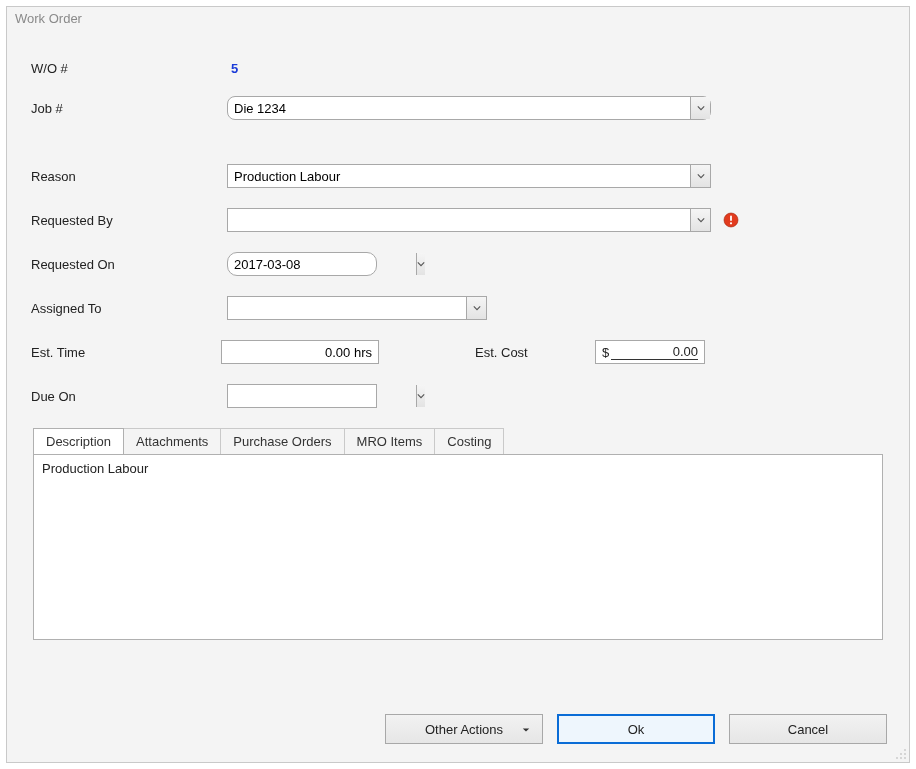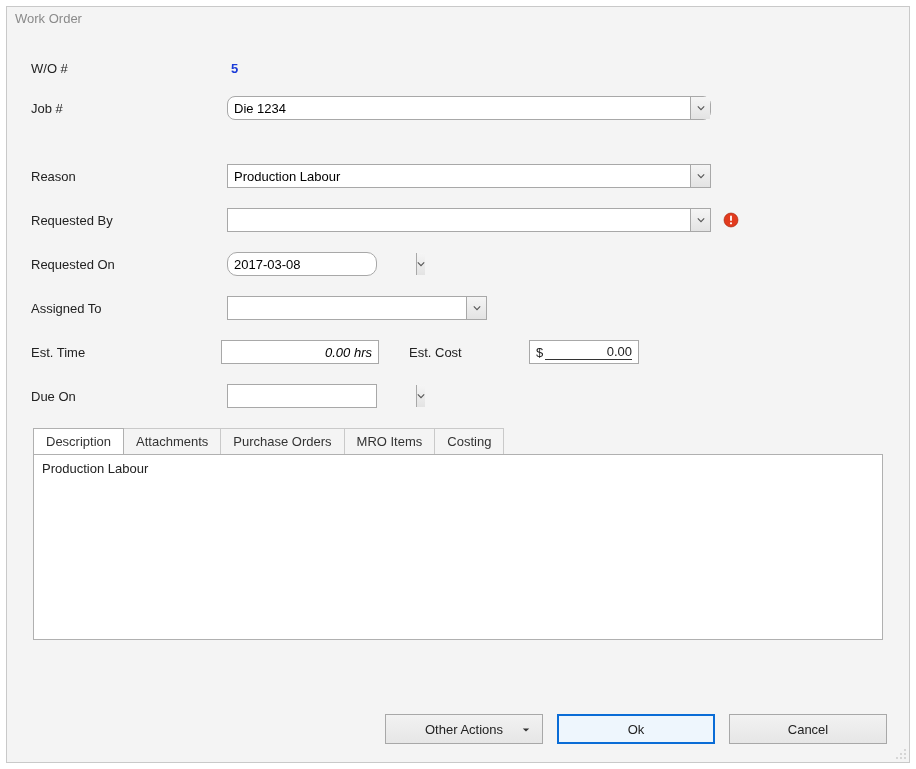--- a/index.html
+++ b/index.html
@@ -111,30 +111,29 @@
     justify-content: center;
   }
   .text-input {
     border: 1px solid #a8a8a8;
     background: #fff;
     height: 24px;
     padding: 2px 6px;
     font-size: 13px;
     font-family: inherit;
     outline: none;
-    font-style: italic;
   }
   .text-right { text-align: right; }
   .est-row {
     display: flex;
     align-items: center;
     margin-bottom: 20px;
   }
   .est-cost-label {
-    margin-left: 30px;
+    margin-left: 96px;
     width: 120px;
     font-size: 13px;
   }
   .cost-field {
     width: 110px;
     height: 24px;
     border: 1px solid #a8a8a8;
     background: #fff;
     display: flex;
     align-items: center;

